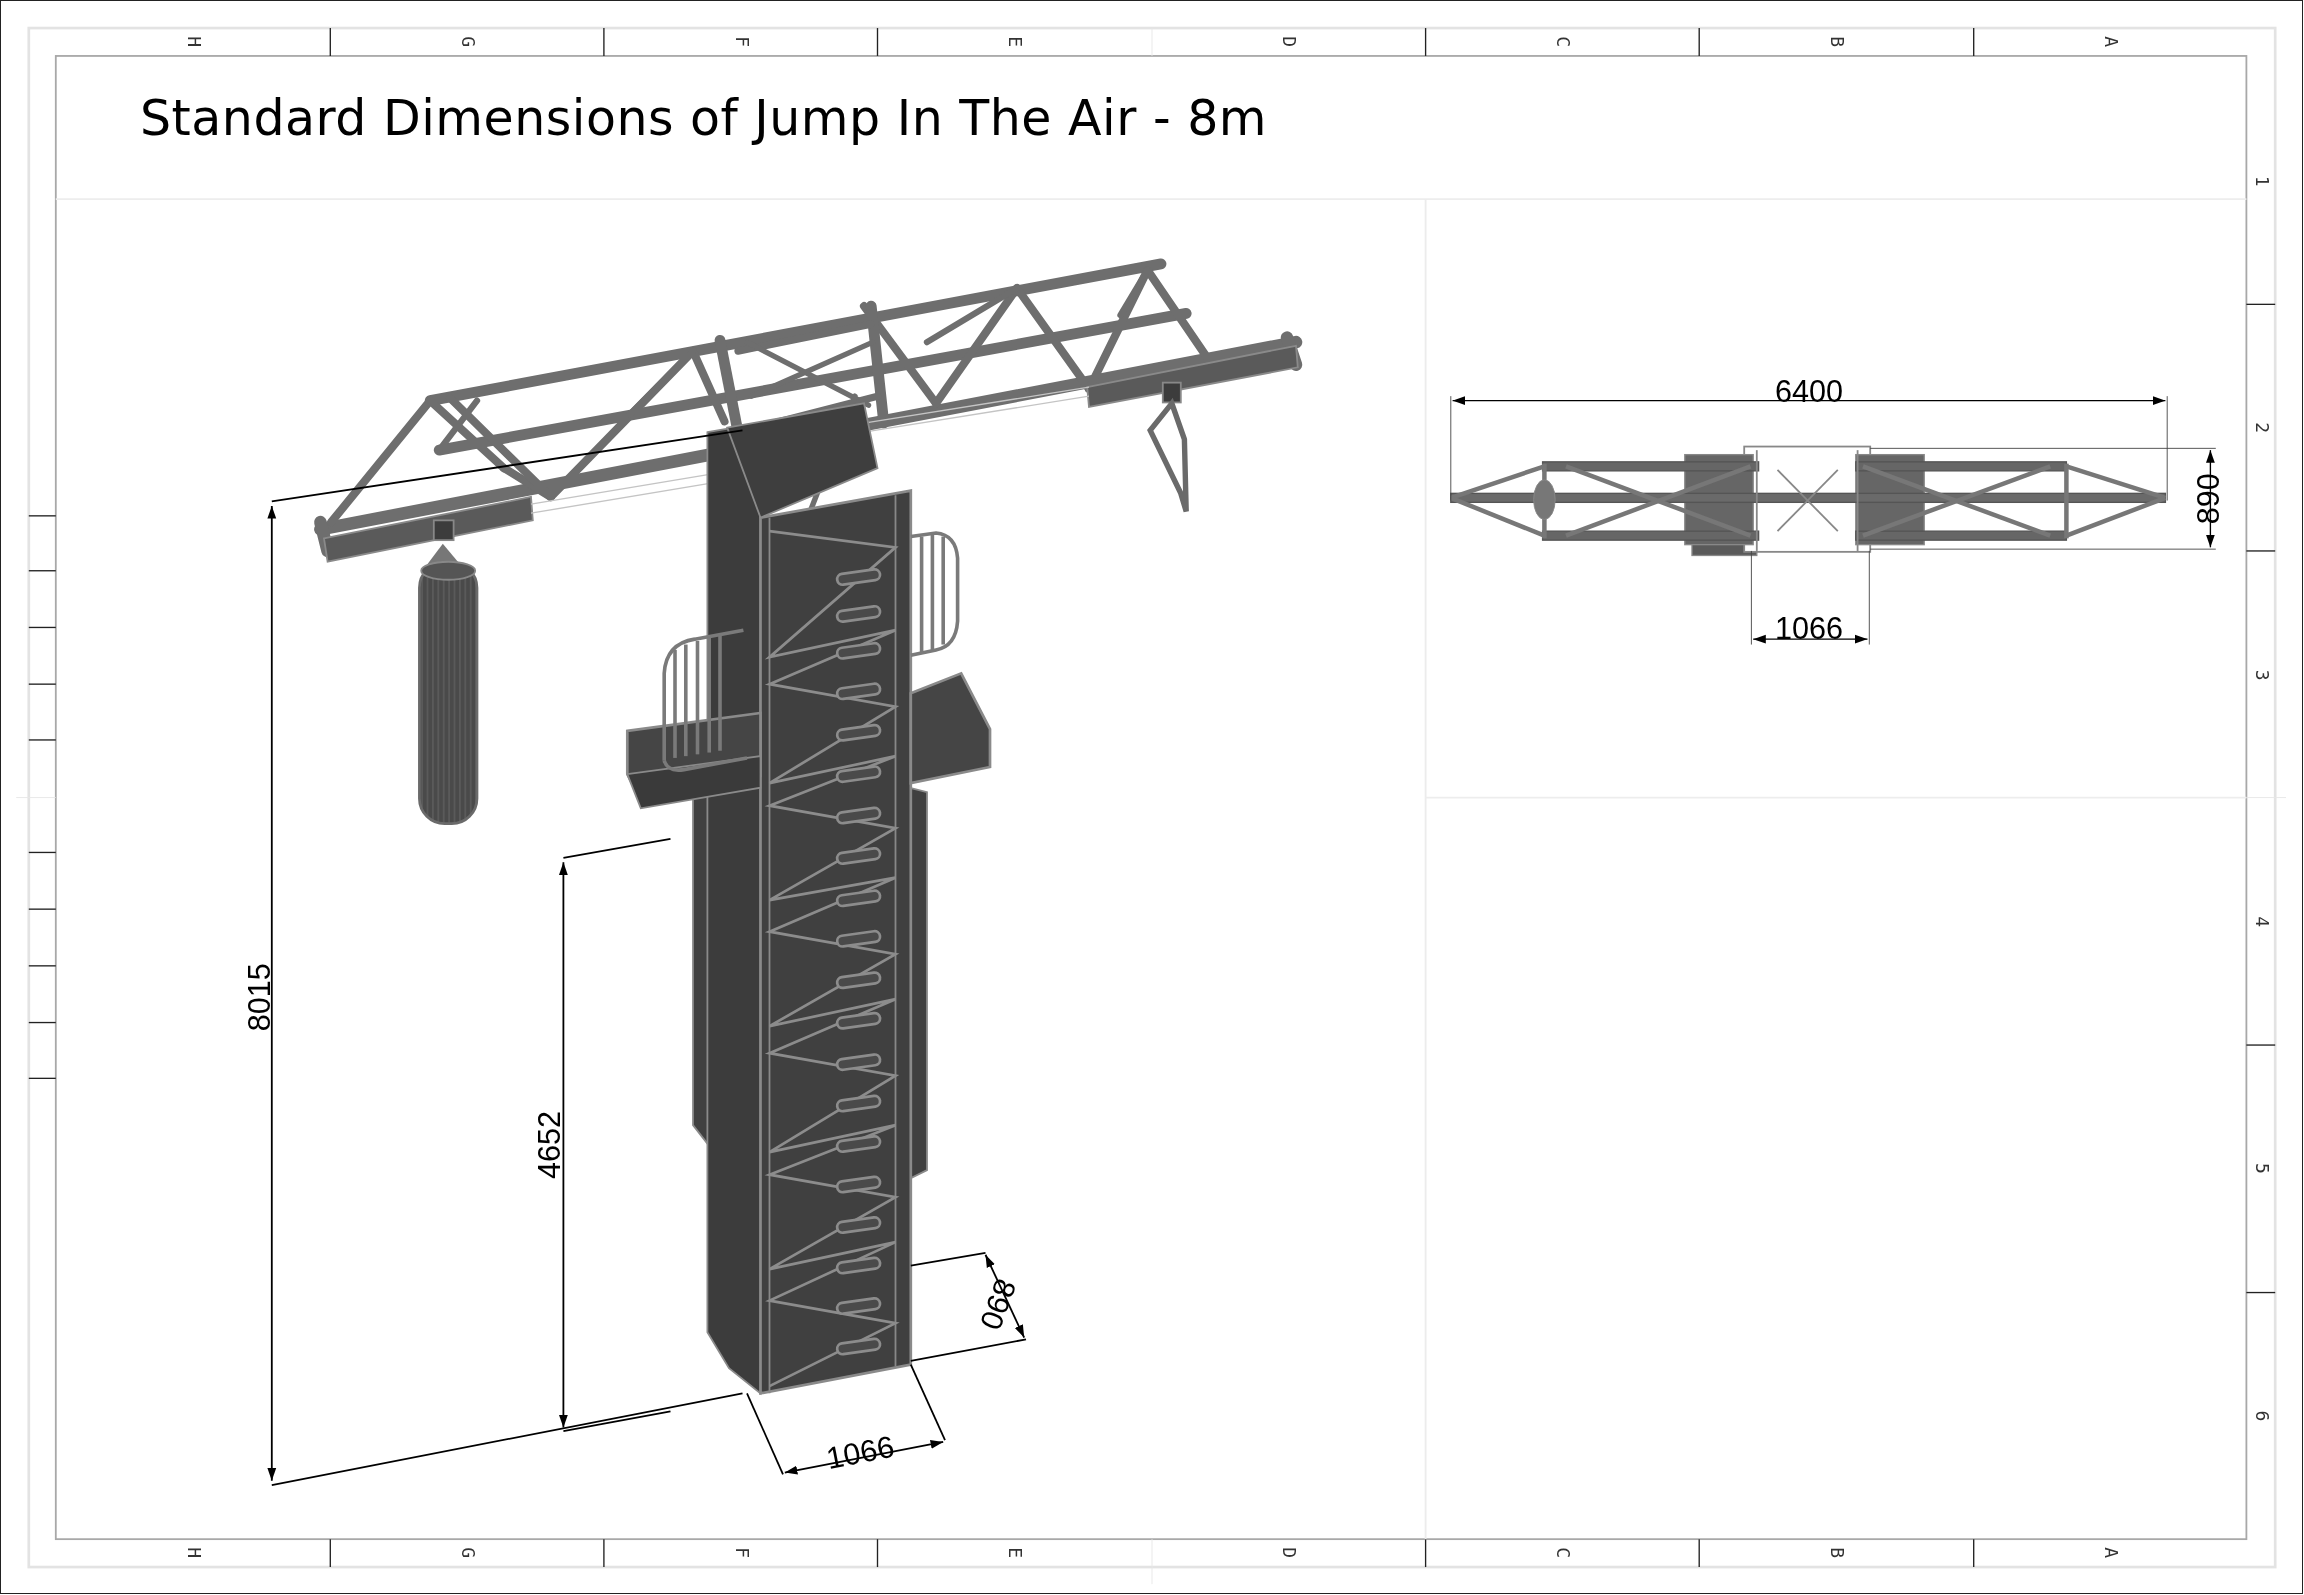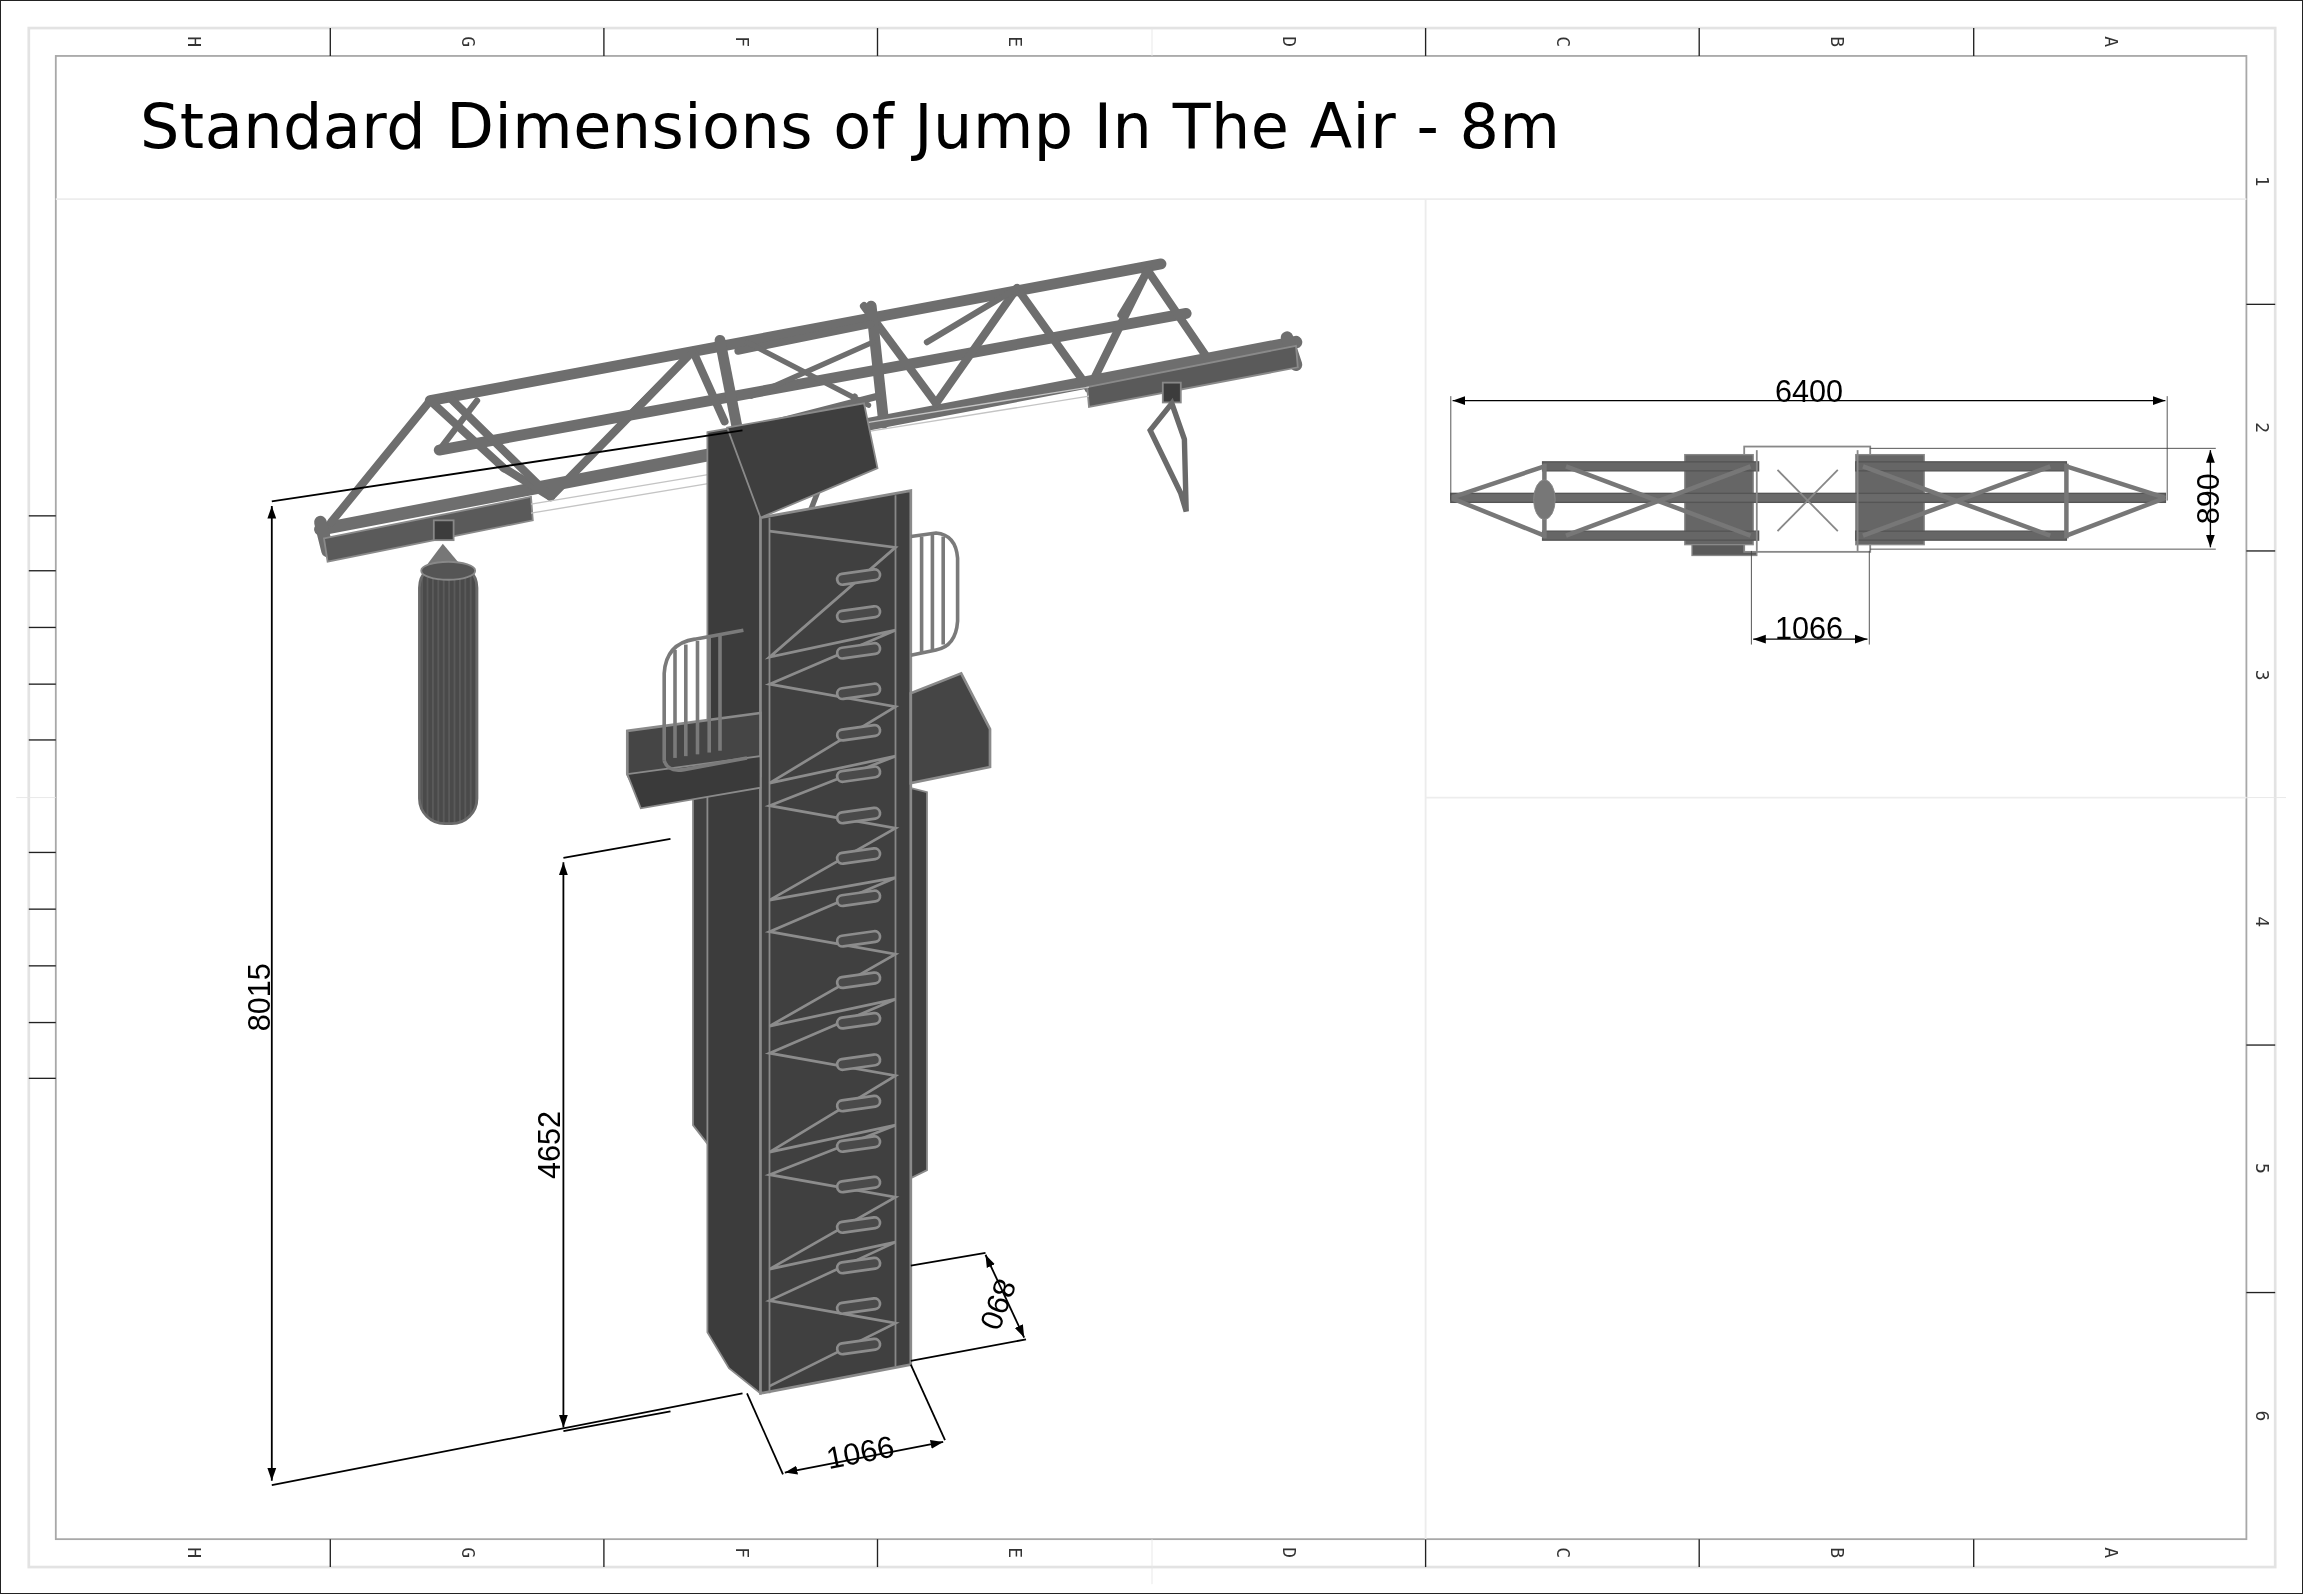--- a/index.html
+++ b/index.html
@@ -1,20 +1,20 @@
 <!DOCTYPE html>
 <html style="font-size:14.4px"><head>
 <meta charset="utf-8">
 <style>
   html, body { margin:0; padding:0; }
   body { width:2304px; height:1596px; background:#ffffff; position:relative; overflow:hidden; font-family:"DejaVu Sans", sans-serif; }
   .page-border { position:absolute; left:0; top:0; width:2301px; height:1592px; border:1.8px solid #222; }
   .sheet { position:absolute; left:0; top:0; width:2304px; height:1596px; }
   svg { position:absolute; left:0; top:0; }
-  .title { position:absolute; left:140px; top:90px; font-size:62px; color:#000; font-family:"DejaVu Sans", sans-serif; letter-spacing:0.5px; white-space:nowrap; }
+  .title { position:absolute; left:140px; top:90px; font-size:49px; color:#000; font-family:"DejaVu Sans", sans-serif; letter-spacing:0.5px; white-space:nowrap; }
   .zone-label { font-family:"DejaVu Sans Mono", monospace; font-size:20px; fill:#333; }
   .dim-text { font-family:"Liberation Sans", sans-serif; font-size:34px; fill:#000; font-weight:normal; }
 </style>
 </head>
 <body>
 
 <div class="sheet">
   <div class="page-border"></div>
 
   <svg width="2304" height="1596" viewBox="0 0 2560 1773">

